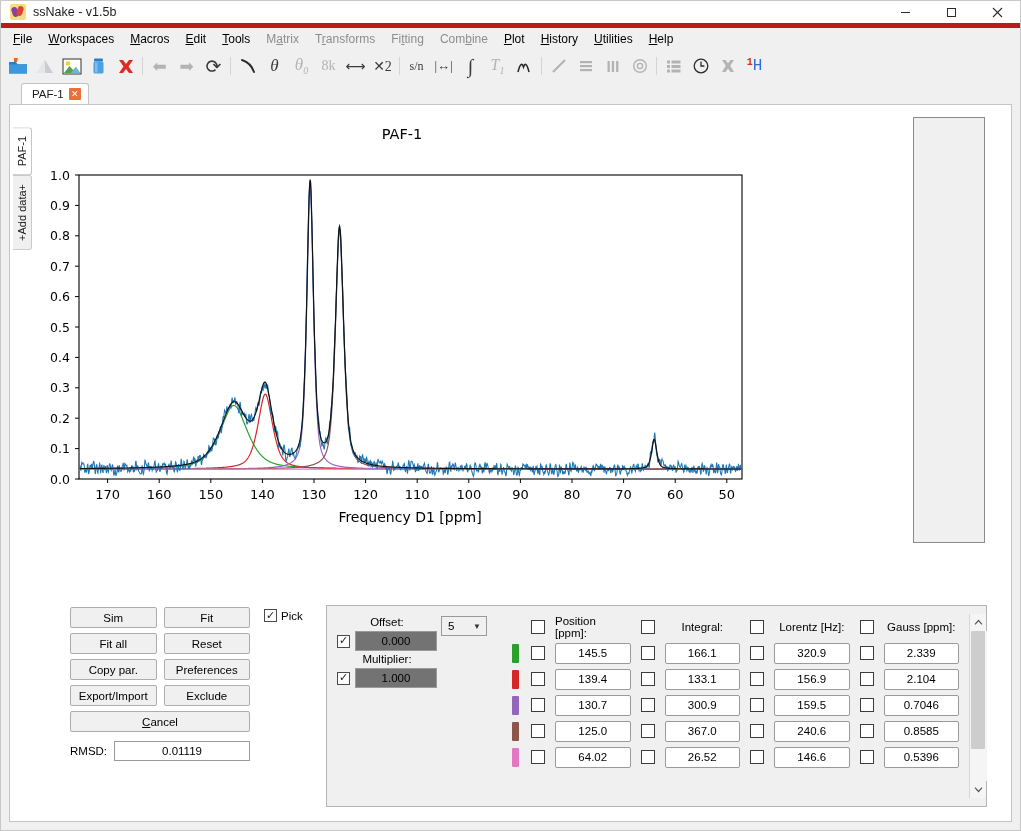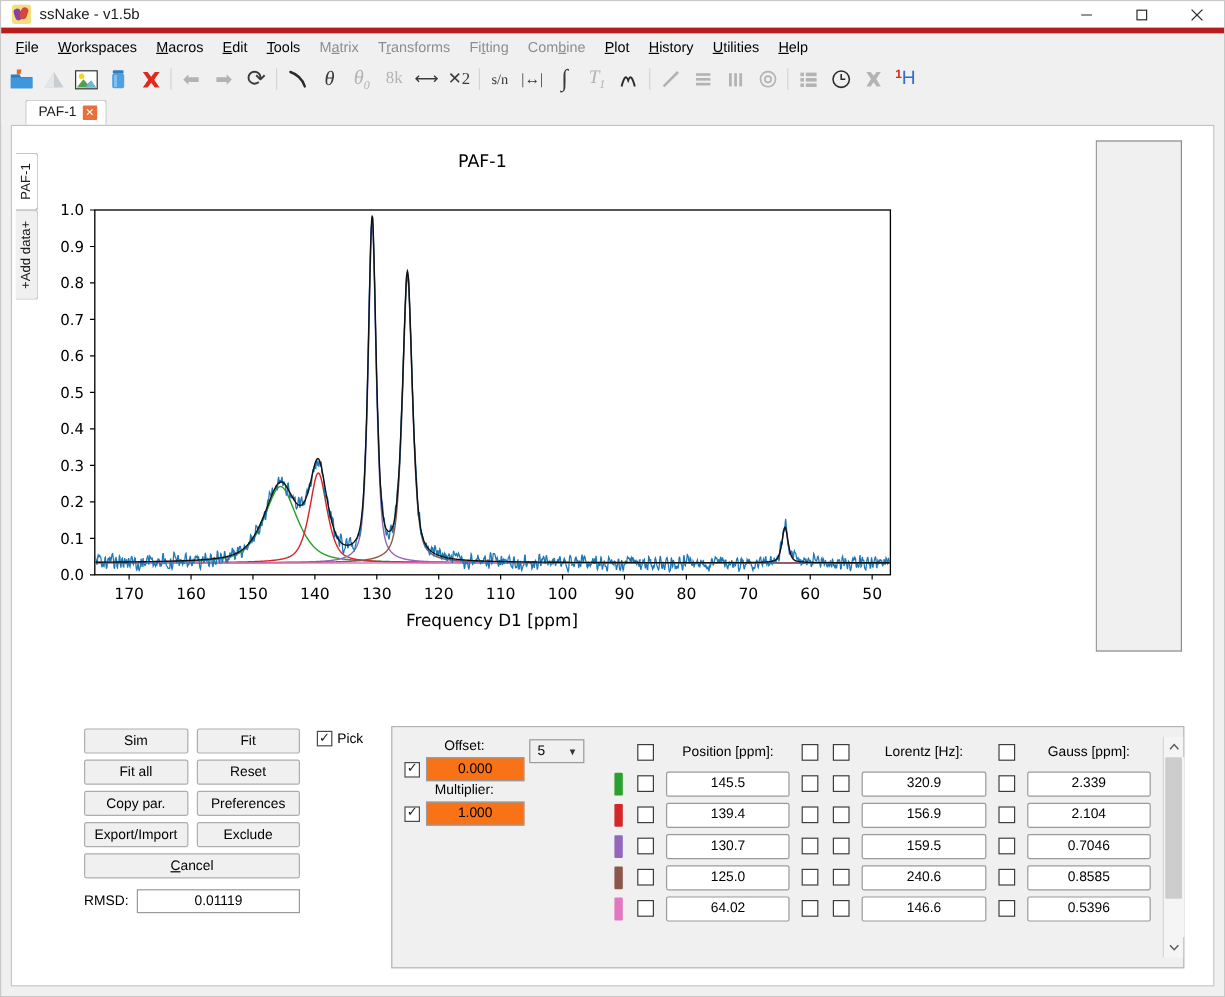--- a/index.html
+++ b/index.html
@@ -96,21 +96,21 @@
          font-size:10px; color:#000; line-height:1; flex:0 0 13px; }
   .cbx.checked:after { content:"✓"; font-size:11px; color:#1b1b1b; margin-top:-1px; }
   .picklbl { font-size:11.5px; }
 
   
   .paramsbox { flex:1; border:1px solid #b4b4b4; background:#f0f0f0; display:flex;
                padding:8px 0 8px 10px; position:relative; height:202px; }
   .leftparams { width:100px; flex:0 0 100px; }
   .lp-lbl { font-size:11.5px; text-align:center; padding:2px 0 3px 0; }
   .lp-row { display:flex; align-items:center; gap:5px; }
-  .lp-input { flex:1; height:20px; border:1px solid #9a9a9a; background:#f97316;
+  .lp-input { flex:1; height:20px; border:1px solid #9a9a9a; background:#737373;
               font-size:11.5px; text-align:center; line-height:18px; }
   .offsel { height:20px; width:46px; border:1px solid #9a9a9a; background:#f0f0f0;
             font-size:11.5px; display:flex; align-items:center; padding-left:6px;
             position:relative; margin:2px 0 0 4px; }
   .offsel .chev { position:absolute; right:5px; font-size:8px; color:#333; }
   .offselwrap { display:flex; align-items:flex-start; }
 
   .grid { flex:1; display:flex; padding-left:6px; }
   .colorcol { width:20px; flex:0 0 20px; display:flex; flex-direction:column; }
   .swatch { width:7px; height:19px; margin:0 auto; border-radius:1px; }
@@ -309,21 +309,21 @@
           <circle cx="9" cy="9" r="6.8" fill="none" stroke="#2b2b2b" stroke-width="1.3"></circle>
           <path d="M9 4.6 V9 H12.4" stroke="#2b2b2b" stroke-width="1.3" fill="none"></path>
         </svg>
     </div>
     <div class="tool">
       <svg width="18" height="18" viewBox="0 0 18 18">
           <path d="M3 3 L6.5 3 L9 6.2 L11.5 3 L15 3 L11.2 8.8 L15 15 L11.5 15 L9 11.5 L6.5 15 L3 15 L6.8 8.8 Z" fill="#b3b3b3"></path>
         </svg>
     </div>
     <div class="tool">
-      <span style="font-family:Liberation Sans, sans-serif;"><sup style="color:#d42a20;font-size:10px;font-weight:bold">1</sup><span style="color:#2b6fd6;font-size:16px">H</span></span>
+      <span style="font-family:Liberation Mono, monospace;"><sup style="color:#d42a20;font-size:10px;font-weight:bold">1</sup><span style="color:#2b6fd6;font-size:16px">H</span></span>
     </div>
   </div>
 
   <div class="tabstrip">
     <div class="wtab">
       <span>PAF-1</span>
       <span class="tabclose">✕</span>
     </div>
   </div>
 
@@ -556,20 +556,38 @@
                 <span class="chk2"></span>
               </div>
             <div class="chkcell">
                 <span class="chk2"></span>
               </div>
             <div class="chkcell">
                 <span class="chk2"></span>
               </div>
           </div>
 
+          <div class="fieldcol">
+            <div class="fhead">Integral:</div>
+            <div class="fcell">
+                <div class="finput">166.1</div>
+              </div>
+            <div class="fcell">
+                <div class="finput">133.1</div>
+              </div>
+            <div class="fcell">
+                <div class="finput">300.9</div>
+              </div>
+            <div class="fcell">
+                <div class="finput">367.0</div>
+              </div>
+            <div class="fcell">
+                <div class="finput">26.52</div>
+              </div>
+          </div>
 
           <div class="chkcol">
             <div class="chkcell">
                 <span class="chk2"></span>
               </div>
             <div class="chkcell">
                 <span class="chk2"></span>
               </div>
             <div class="chkcell">
                 <span class="chk2"></span>

